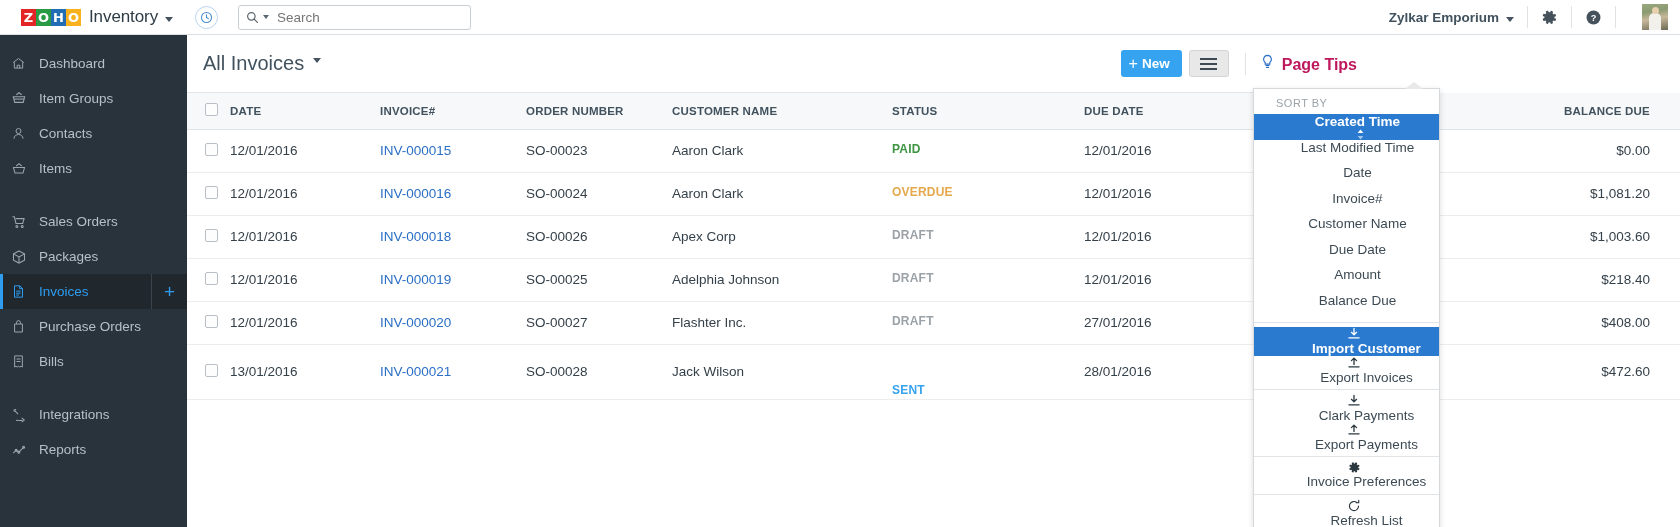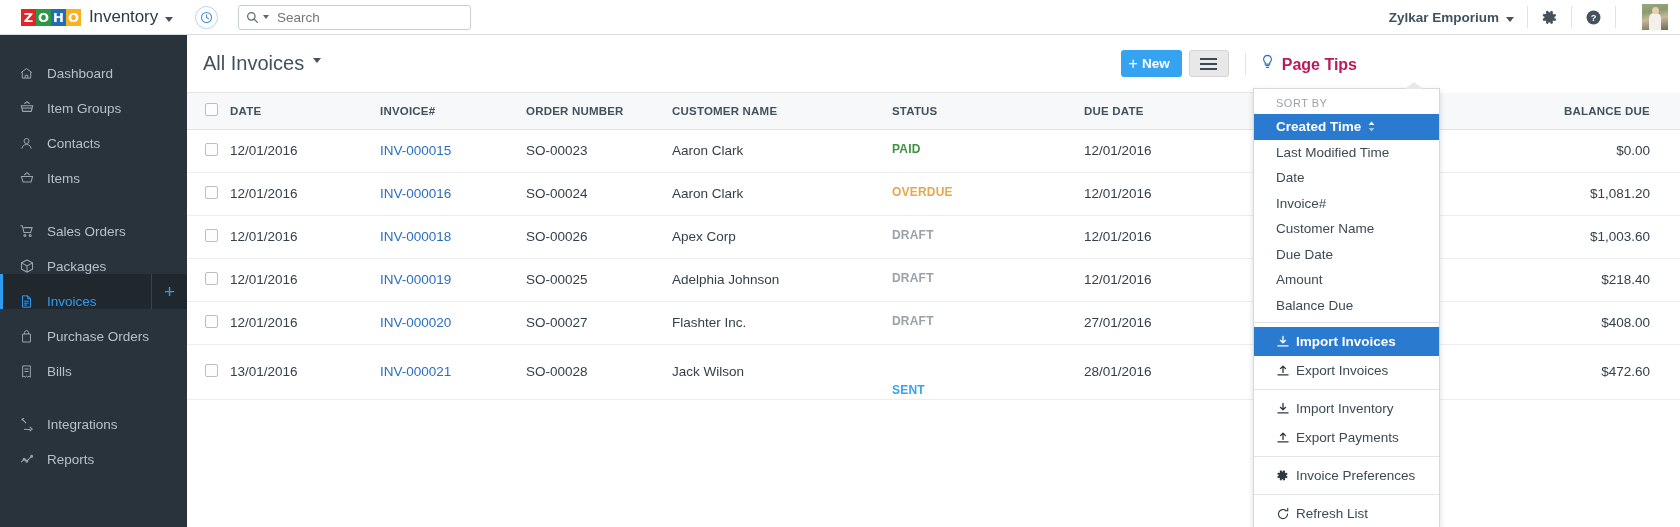--- a/index.html
+++ b/index.html
@@ -88,23 +88,23 @@
     background: #e8cfae; z-index: 2;
   }
 
   
   .sidebar {
     position: absolute; top: 35px; left: 0;
     width: 187px; height: 492px;
     background: #29333b;
   }
   .nav-item {
-    height: 35px; display: flex; align-items: flex-end;
+    height: 35px; display: flex; align-items: center;
     color: #b6c0c8; font-size: 13.5px; cursor: pointer;
-    position: relative; padding-left: 19px;
+    position: relative; padding-left: 11px;
   }
   .nav-item .nicon {
     width: 22px; display: flex; align-items: center; justify-content: flex-start;
     color: #9aa5ae; flex: 0 0 22px;
   }
   .nav-item .nlabel { margin-left: 6px; white-space: nowrap; }
   .nav-item.active {
     background: #20282e; color: #2e9cf0;
   }
   .nav-item.active .nicon { color: #2e9cf0; }
@@ -213,21 +213,21 @@
     border-left: 9px solid transparent; border-right: 9px solid transparent;
     border-bottom: 7px solid #e8e8e8; z-index: 51;
   }
   .dd-head {
     font-size: 11px; color: #9aa2a8; letter-spacing: .5px;
     padding: 8px 8px 5px 22px; font-weight: normal;
   }
   .dd-item {
     height: 25.5px; display: flex; align-items: center;
     font-size: 13.5px; color: #3c4a54; padding-left: 22px;
-    cursor: pointer; white-space: nowrap;
+    cursor: pointer; white-space: nowrap; flex-direction: column;
   }
   .dd-item.sel { background: #2a7ad0; color: #ffffff; font-weight: bold; }
   .dd-item .ddicon {
     width: 17px; margin-left: -20px; margin-right: 5px;
     display: flex; align-items: center; justify-content: center;
     color: #2b3840;
   }
   .dd-item.sel .ddicon { color: #ffffff; }
   .dd-item.has-icon { padding-left: 40px; }
   .dd-sep { height: 1px; background: #e2e5e7; margin: 4px 0; }
@@ -567,40 +567,40 @@
           <span>Balance Due</span>
         </div>
         <div class="dd-sep"></div>
         <div class="dd-item sel has-icon act">
           <span class="ddicon">
             <svg width="14" height="14" viewBox="0 0 16 16" fill="none" stroke="currentColor" stroke-width="1.5" stroke-linecap="round" stroke-linejoin="round">
               <path d="M8 1.6v7.2M5.1 6.1L8 9l2.9-2.9"></path>
               <path d="M2.2 12.4h11.6"></path>
             </svg>
           </span>
-          <span>Import Invoices</span>
+          <span>Import Customer</span>
         </div>
         <div class="dd-item has-icon act">
           <span class="ddicon">
             <svg width="14" height="14" viewBox="0 0 16 16" fill="none" stroke="currentColor" stroke-width="1.5" stroke-linecap="round" stroke-linejoin="round">
               <path d="M8 9.6V2.4M5.1 5.3L8 2.4l2.9 2.9"></path>
               <path d="M2.2 12.4h11.6"></path>
             </svg>
           </span>
           <span>Export Invoices</span>
         </div>
         <div class="dd-sep"></div>
         <div class="dd-item has-icon act">
           <span class="ddicon">
             <svg width="14" height="14" viewBox="0 0 16 16" fill="none" stroke="currentColor" stroke-width="1.5" stroke-linecap="round" stroke-linejoin="round">
               <path d="M8 1.6v7.2M5.1 6.1L8 9l2.9-2.9"></path>
               <path d="M2.2 12.4h11.6"></path>
             </svg>
           </span>
-          <span>Import Inventory</span>
+          <span>Clark Payments</span>
         </div>
         <div class="dd-item has-icon act">
           <span class="ddicon">
             <svg width="14" height="14" viewBox="0 0 16 16" fill="none" stroke="currentColor" stroke-width="1.5" stroke-linecap="round" stroke-linejoin="round">
               <path d="M8 9.6V2.4M5.1 5.3L8 2.4l2.9 2.9"></path>
               <path d="M2.2 12.4h11.6"></path>
             </svg>
           </span>
           <span>Export Payments</span>
         </div>

